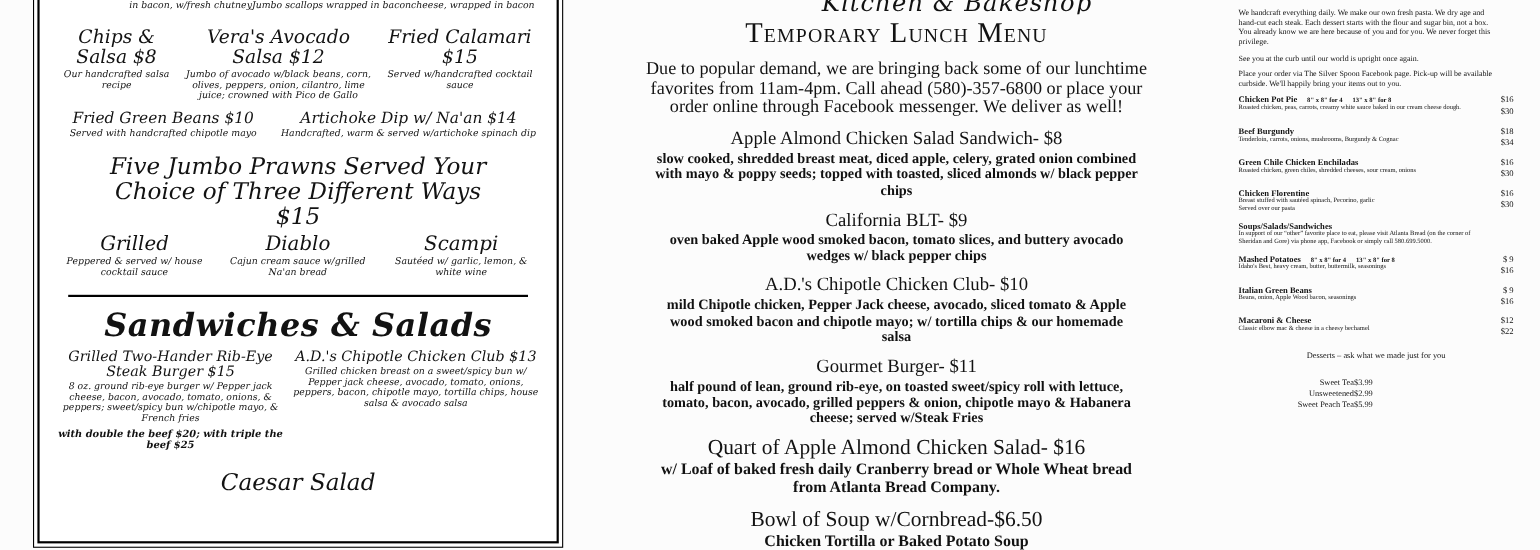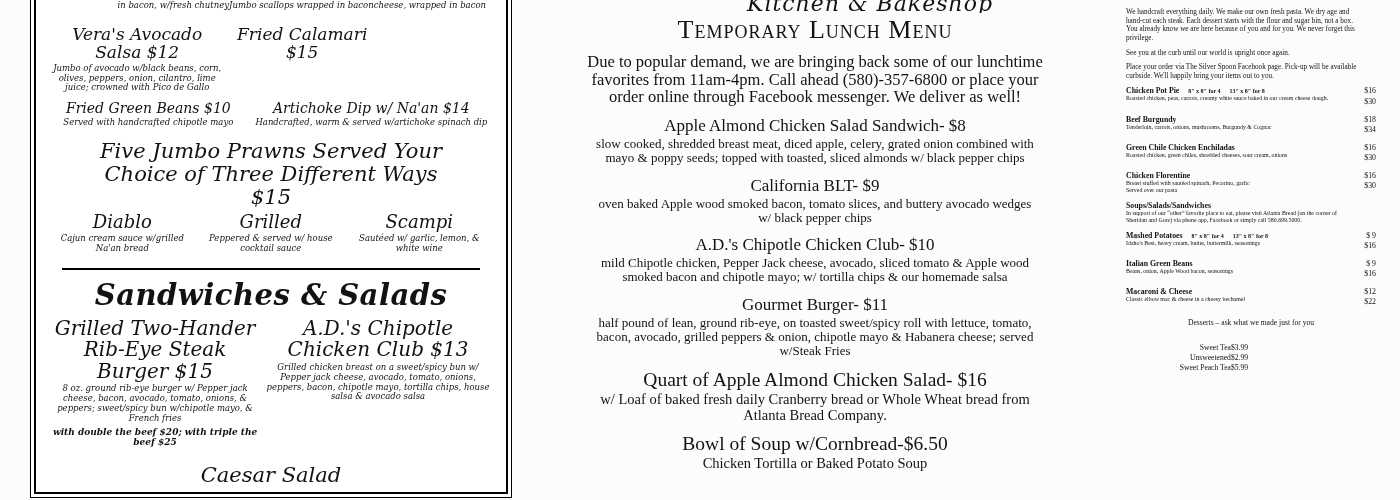--- a/index.html
+++ b/index.html
@@ -28,40 +28,40 @@
   .w26{width:26%;} .w40{width:40%;} .w34{width:34%;} .w45{width:45%;} .w55{width:55%;} .w48{width:48%;} .w52{width:52%;} .w33{width:33.3%;}
   .lp-name { font-size:17px; line-height:1.05; }
   .lp-name.lg { font-size:14px; }
   .lp-desc { font-size:8.5px; line-height:1.16; margin-top:2px; }
   .lp-prawns-heading { font-size:21px; line-height:1.1; width:360px; margin:12px auto 0; }
   .lp-ways { margin-top:4px; }
   .lp-way-name { font-size:18px; }
   .lp-divider { height:2px; background:#000; margin:14px 14px 8px; }
   .lp-big-title { font-size:29px; font-weight:bold; letter-spacing:0.5px; }
   .lp-sands { margin-top:6px; }
-  .lp-sand-name { font-size:20px; line-height:1.08; }
+  .lp-sand-name { font-size:13px; line-height:1.08; }
   .lp-note { font-size:9px; font-weight:bold; margin-top:3px; }
   .lp-caesar { margin-top:16px; }
   .lp-caesar-name { font-size:21px; }
 
   
   .center {
     position:absolute; left:575px; top:0; width:480px; text-align:center;
   }
   .logo-clip { height:13px; overflow:hidden; }
   .logo-text {
     display:inline-block; font-family:"DejaVu Serif", serif; font-style:italic;
     font-size:22px; letter-spacing:1px; transform:translateY(-9px); margin-left:110px;
   }
   .c-title { font-size:26px; font-variant:small-caps; letter-spacing:1px; margin-top:2px; }
   .c-intro { font-size:16.5px; line-height:1.07; margin:8px auto 0; width:462px; }
   .c-section { font-size:20px; margin-top:12px; }
   .c-item { margin-top:10px; }
   .c-name { font-size:17px; }
-  .c-desc { font-size:13px; line-height:1.1; margin:1px auto 0; width:440px; }
+  .c-desc { font-size:13px; line-height:1.1; margin:1px auto 0; width:440px;font-weight:bold; }
   .c-item.big .c-name { font-size:19.5px; }
   .c-item.big .c-desc { font-size:14.5px; }
 
   
   .right { position:absolute; left:1126px; top:8px; width:250px; }
   .r-para { font-size:7.2px; line-height:1.2; margin-bottom:6px; width:232px; }
   .r-item { display:flex; margin-bottom:7px; }
   .r-left { flex:1; padding-right:4px; }
   .r-title-row { display:flex; align-items:baseline; }
   .r-name { font-size:7.8px; font-weight:bold; white-space:nowrap; }
@@ -78,50 +78,55 @@
 <div class="left-page">
   <div class="lp-frame">
 
     <div class="lp-row lp-partial">
       <div class="lp-cut">in bacon, w/fresh chutney</div>
       <div class="lp-cut">Jumbo scallops wrapped in bacon</div>
       <div class="lp-cut">cheese, wrapped in bacon</div>
     </div>
 
     <div class="lp-row lp-apps1">
+      <div class="lp-item w26">
+        <div class="lp-name">Chips &amp; Salsa $8</div>
+        <div class="lp-desc">Our handcrafted salsa recipe</div>
+      </div>
       <div class="lp-item w40">
         <div class="lp-name">Vera's Avocado Salsa $12</div>
         <div class="lp-desc">Jumbo of avocado w/black beans, corn, olives, peppers, onion, cilantro, lime juice; crowned with Pico de Gallo</div>
       </div>
       <div class="lp-item w34">
         <div class="lp-name">Fried Calamari $15</div>
+        <div class="lp-desc">Served w/handcrafted cocktail sauce</div>
       </div>
     </div>
 
     <div class="lp-row lp-apps2">
       <div class="lp-item w45">
         <div class="lp-name lg">Fried Green Beans $10</div>
         <div class="lp-desc">Served with handcrafted chipotle mayo</div>
       </div>
       <div class="lp-item w55">
         <div class="lp-name lg">Artichoke Dip w/ Na'an $14</div>
         <div class="lp-desc">Handcrafted, warm &amp; served w/artichoke spinach dip</div>
       </div>
     </div>
 
     <div class="lp-prawns-heading">Five Jumbo Prawns Served Your Choice of Three Different Ways $15</div>
 
     <div class="lp-row lp-ways">
       <div class="lp-item w33">
+        <div class="lp-name lp-way-name">Grilled</div>
+        <div class="lp-desc">Peppered &amp; served w/ house cocktail sauce</div>
+      </div>
+      <div class="lp-item w33">
         <div class="lp-name lp-way-name">Diablo</div>
         <div class="lp-desc">Cajun cream sauce w/grilled Na'an bread</div>
-      </div>
-      <div class="lp-item w33">
-        <div class="lp-name lp-way-name">Grilled</div>
-        <div class="lp-desc">Peppered &amp; served w/ house cocktail sauce</div>
       </div>
       <div class="lp-item w33">
         <div class="lp-name lp-way-name">Scampi</div>
         <div class="lp-desc">Sautéed w/ garlic, lemon, &amp; white wine</div>
       </div>
     </div>
 
     <div class="lp-divider"></div>
 
     <div class="lp-big-title">Sandwiches &amp; Salads</div>

